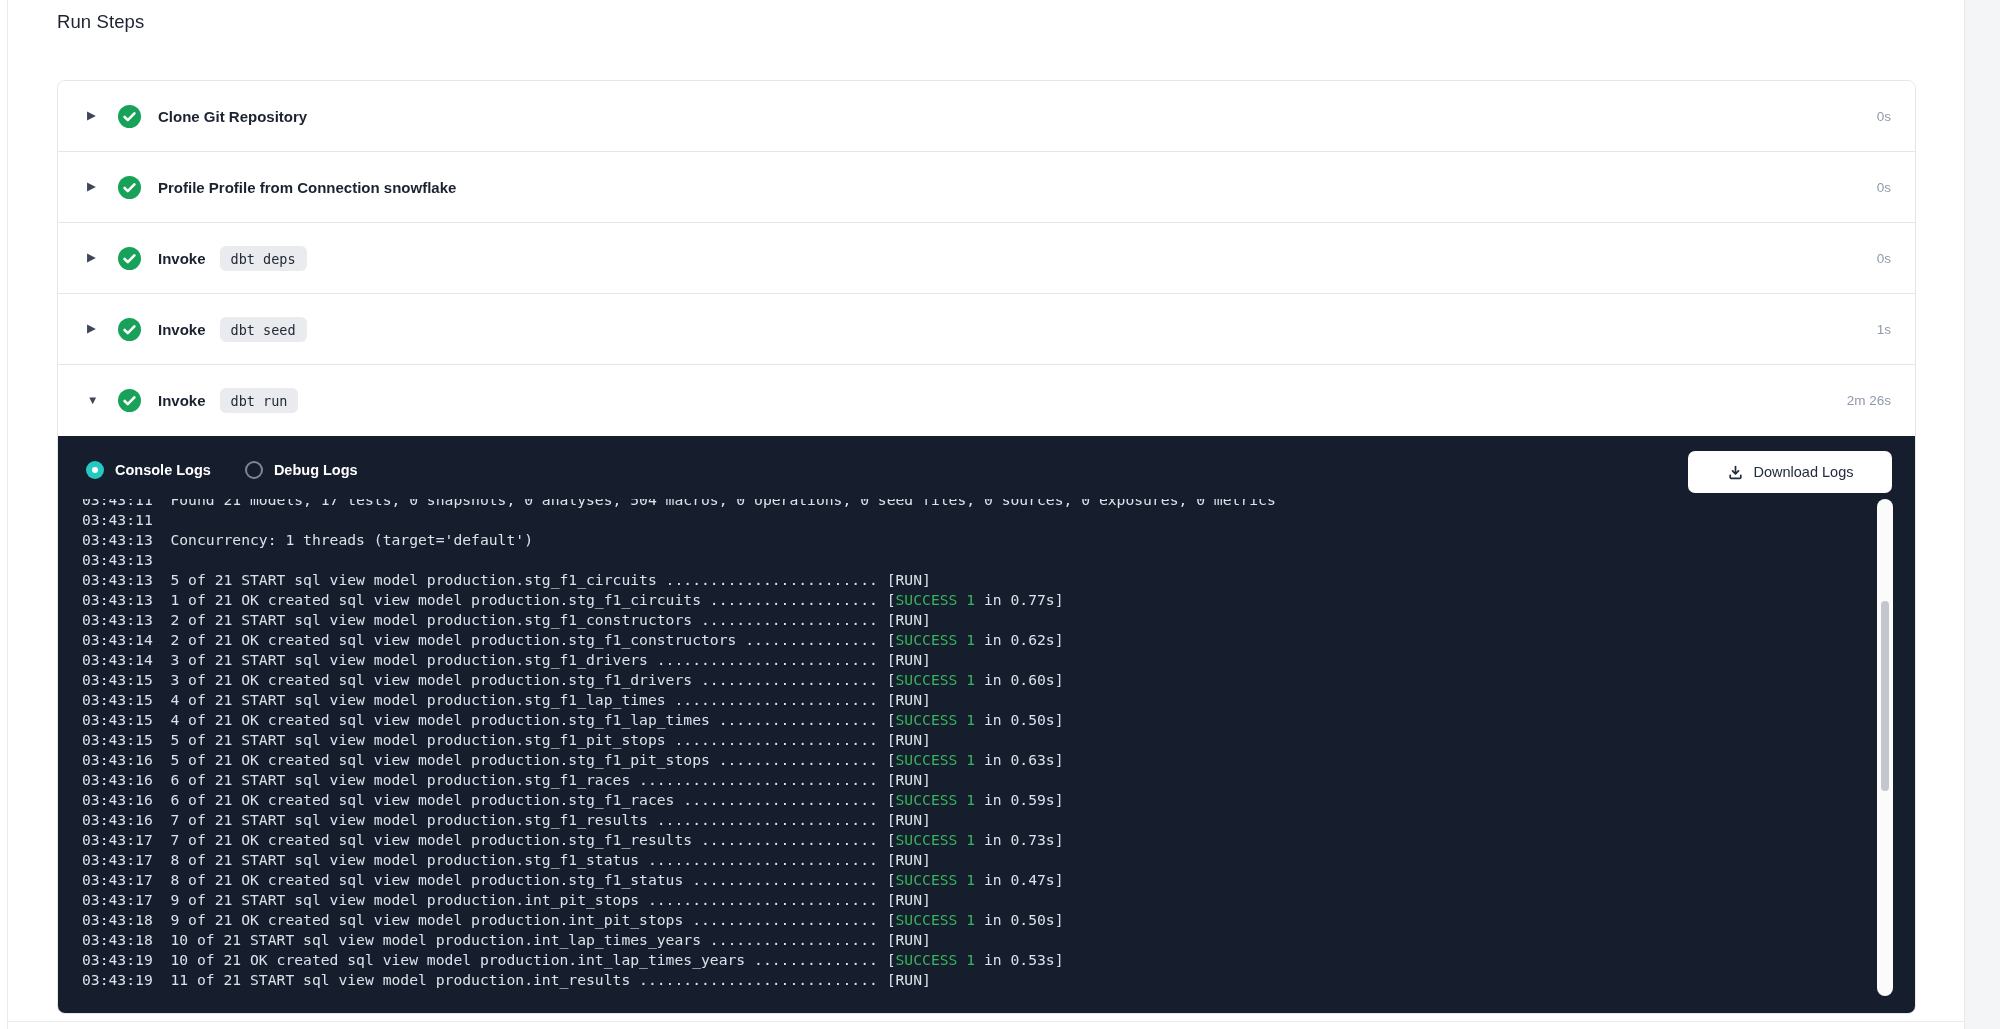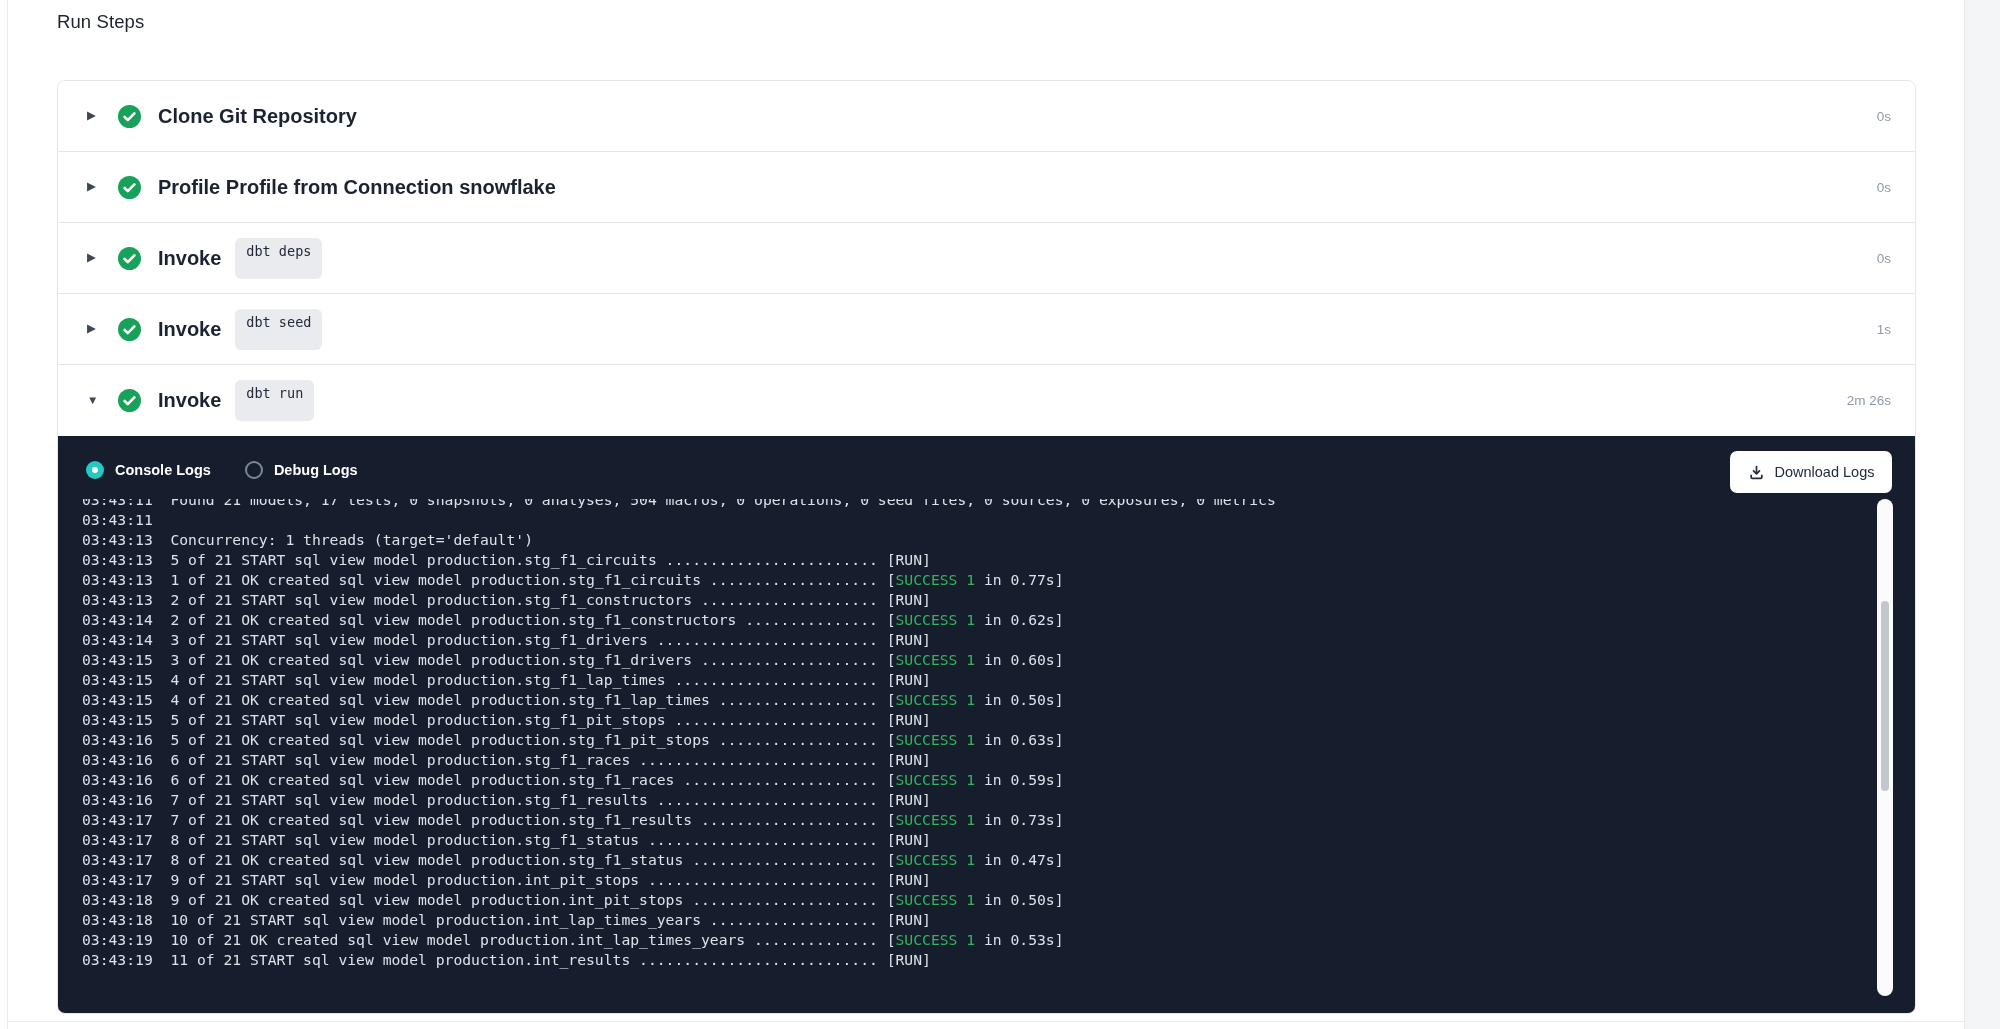--- a/index.html
+++ b/index.html
@@ -29,38 +29,38 @@
     background:#fff;border:1px solid var(--border);border-radius:8px;overflow:hidden;
   }
   .step-row{
     height:71px;display:flex;align-items:center;padding:0 24px;
     border-bottom:1px solid var(--border);background:#fff;cursor:pointer;
   }
   .step-row:last-child{border-bottom:none}
   .chev{width:13px;margin-left:5px;font-size:11.5px;color:#3e4757;line-height:1;flex:none}
   .check{margin-left:18px;width:23px;height:23px;flex:none;display:inline-flex}
   .check svg{width:23px;height:23px}
-  .step-title{margin-left:17px;font-size:20px;font-weight:700;color:var(--title-text)}
+  .step-title{margin-left:17px;font-size:15px;font-weight:700;color:var(--title-text)}
   .chip{
-    margin-left:14px;background:#e9ebef;border-radius:6px;padding:5px 11px 20px;
+    margin-left:14px;background:#e9ebef;border-radius:6px;padding:5px 11px 4px;
     font-family:"DejaVu Sans Mono",monospace;font-size:13.5px;color:#232a37;
   }
   .duration{margin-left:auto;font-size:13.5px;color:var(--duration-text)}
 
   .log-panel{position:relative;width:100%;height:577px;background:var(--panel-bg)}
   .log-tabs{position:absolute;left:28px;top:25px;display:flex;align-items:flex-start;gap:34px}
   .radio-group{display:flex;align-items:center;gap:11px;cursor:pointer}
   .radio{width:18px;height:18px;border-radius:50%;flex:none;position:relative}
   .radio.sel{background:var(--radio-teal)}
   .radio.sel::after{content:"";position:absolute;left:6px;top:6px;width:6px;height:6px;border-radius:50%;background:#fff}
   .radio.unsel{border:2px solid #7e8796;background:transparent}
   .radio-label{color:#fff;font-size:14.5px;font-weight:700}
 
   .download-btn{
-    position:absolute;right:23px;top:15px;width:162px;height:42px;
+    position:absolute;right:23px;top:15px;width:204px;height:42px;
     background:#fff;border:none;border-radius:7px;cursor:pointer;
     display:flex;align-items:center;justify-content:center;gap:10px;
     font-family:inherit;font-size:14.5px;font-weight:500;color:#222b3e;
   }
   .download-btn svg{flex:none}
 
   .log-view{position:absolute;left:24px;top:63px;width:1780px;height:500px;overflow:hidden}
   .log-inner{margin-top:-9px}
   .log-line{
     white-space:pre;font-family:"DejaVu Sans Mono",monospace;
@@ -163,20 +163,21 @@
         </svg>
       </span>
       <span>Download Logs</span>
     </button>
 
     <div class="log-view">
       <div class="log-inner" id="log-lines">
           <div class="log-line">03:43:11  Found 21 models, 17 tests, 0 snapshots, 0 analyses, 504 macros, 0 operations, 0 seed files, 0 sources, 0 exposures, 0 metrics</div>
           <div class="log-line">03:43:11  </div>
           <div class="log-line">03:43:13  Concurrency: 1 threads (target='default')</div>
+          <div class="log-line">03:43:13  </div>
           <div class="log-line">03:43:13  5 of 21 START sql view model production.stg_f1_circuits ........................ [RUN]</div>
           <div class="log-line">03:43:13  1 of 21 OK created sql view model production.stg_f1_circuits ................... [<span class="ok">SUCCESS 1</span> in 0.77s]</div>
           <div class="log-line">03:43:13  2 of 21 START sql view model production.stg_f1_constructors .................... [RUN]</div>
           <div class="log-line">03:43:14  2 of 21 OK created sql view model production.stg_f1_constructors ............... [<span class="ok">SUCCESS 1</span> in 0.62s]</div>
           <div class="log-line">03:43:14  3 of 21 START sql view model production.stg_f1_drivers ......................... [RUN]</div>
           <div class="log-line">03:43:15  3 of 21 OK created sql view model production.stg_f1_drivers .................... [<span class="ok">SUCCESS 1</span> in 0.60s]</div>
           <div class="log-line">03:43:15  4 of 21 START sql view model production.stg_f1_lap_times ....................... [RUN]</div>
           <div class="log-line">03:43:15  4 of 21 OK created sql view model production.stg_f1_lap_times .................. [<span class="ok">SUCCESS 1</span> in 0.50s]</div>
           <div class="log-line">03:43:15  5 of 21 START sql view model production.stg_f1_pit_stops ....................... [RUN]</div>
           <div class="log-line">03:43:16  5 of 21 OK created sql view model production.stg_f1_pit_stops .................. [<span class="ok">SUCCESS 1</span> in 0.63s]</div>

